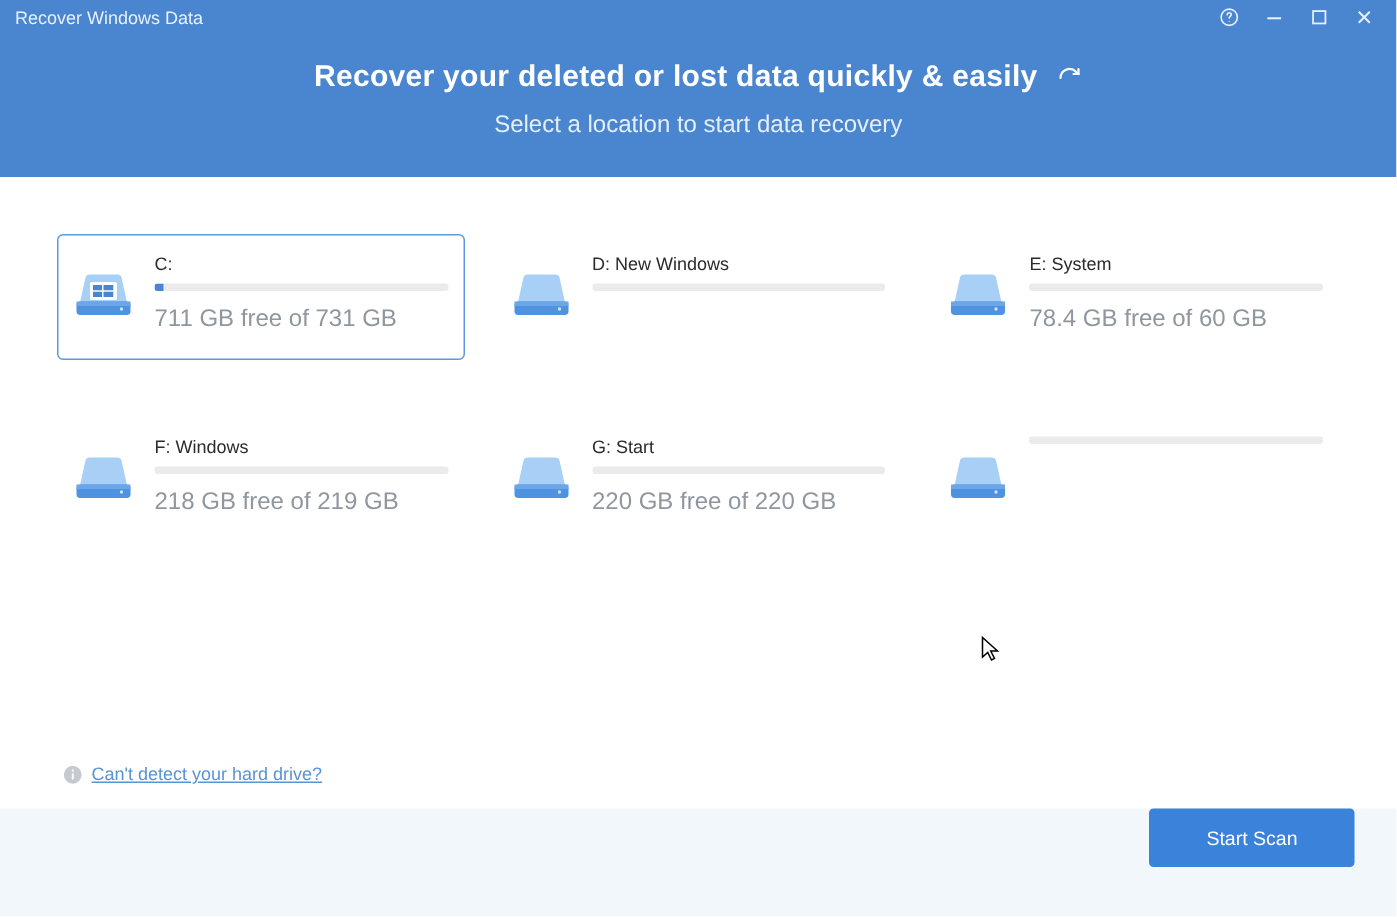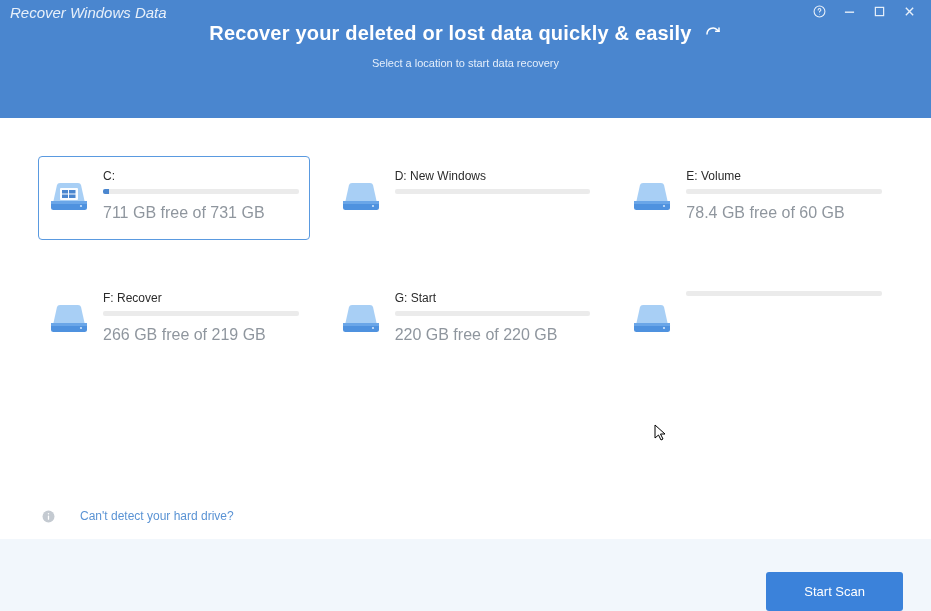--- a/index.html
+++ b/index.html
@@ -16,53 +16,53 @@
     background: #4a86cf;
     height: 118px;
     color: #fff;
     position: relative;
   }
   .titlebar {
     height: 22px;
     display: flex;
     align-items: center;
     padding: 0 8px;
-    font-size: 15px;
-    font-style: italic;
+    font-size: 12px;
   }
   .titlebar-title { flex: 1; color: #e8f0fa; font-weight: 400; padding-top: 2px; padding-left: 2px;}
   .titlebar-ctrls { display: flex; gap: 2px; align-items: center; }
   .tb-btn {
     width: 28px; height: 22px;
     display: flex; align-items: center; justify-content: center;
     color: #e8f0fa;
     cursor: pointer;
   }
   .tb-btn svg { width: 11px; height: 11px; }
   .help-btn svg { width: 13px; height: 13px; }
   .headline {
     display: flex;
     align-items: center;
     justify-content: center;
     gap: 12px;
+    margin-top: 18px;
   }
   .headline-text {
     font-size: 20px;
     font-weight: 600;
     color: #fff;
     letter-spacing: 0.2px;
   }
   .refresh-icon {
     width: 18px; height: 18px;
     cursor: pointer;
     display:flex;align-items:center;justify-content:center;
   }
   .subtitle {
     text-align: center;
-    font-size: 11px;
+    font-size: 16px;
     color: #e4eefb;
     margin-top: 12px;
   }
   .content {
     padding: 38px 38px 0 38px;
   }
   .drives {
     display: grid;
     grid-template-columns: repeat(3, 1fr);
     gap: 38px 20px;
@@ -115,30 +115,30 @@
     align-items: center;
     gap: 6px;
     font-size: 12px;
   }
   .info-icon {
     width: 13px; height: 13px;
     fill: #b8bfc7;
   }
   .detect-link {
     color: #5a93d4;
-    cursor: pointer;
-    margin-left: 19px;
+    text-decoration: underline;
+    cursor: pointer;
   }
   .footer {
     position: absolute;
     left: 0; right: 0; bottom: 0;
     height: 72px;
     background: #f2f7fc;
     display: flex;
-    align-items: flex-end;
+    align-items: flex-start;
     justify-content: flex-end;
     padding-right: 28px;
   }
   .scan-btn {
     background: #3b82da;
     color: #fff;
     border: none;
     font-size: 13px;
     padding: 12px 38px;
     border-radius: 3px;
@@ -235,41 +235,41 @@
       </div>
       <div class="drive">
     <div class="drive-icon"><svg viewBox="0 0 40 40" width="40" height="40">
     <path d="M4 30 L8 12 Q8.5 10 11 10 L29 10 Q31.5 10 32 12 L36 30 Z" fill="#a8cff5"></path>
     <rect x="2" y="28" width="36" height="9" rx="2.5" fill="#4f92df"></rect>
     <rect x="2" y="28" width="36" height="3" fill="#6aa6e8"></rect>
     <circle cx="32" cy="33" r="1.1" fill="#cfe4fb"></circle>
 
   </svg></div>
     <div class="drive-body">
-      <div class="drive-name">E: Volume</div>
+      <div class="drive-name">E: System</div>
       <div class="drive-bar">
             <div class="drive-bar-fill" style="width:0%"></div>
           </div>
       <div class="drive-free">78.4 GB free of 60 GB</div>
     </div>
       </div>
       <div class="drive">
     <div class="drive-icon"><svg viewBox="0 0 40 40" width="40" height="40">
     <path d="M4 30 L8 12 Q8.5 10 11 10 L29 10 Q31.5 10 32 12 L36 30 Z" fill="#a8cff5"></path>
     <rect x="2" y="28" width="36" height="9" rx="2.5" fill="#4f92df"></rect>
     <rect x="2" y="28" width="36" height="3" fill="#6aa6e8"></rect>
     <circle cx="32" cy="33" r="1.1" fill="#cfe4fb"></circle>
 
   </svg></div>
     <div class="drive-body">
-      <div class="drive-name">F: Recover</div>
-      <div class="drive-bar">
-            <div class="drive-bar-fill" style="width:0%"></div>
-          </div>
-      <div class="drive-free">266 GB free of 219 GB</div>
+      <div class="drive-name">F: Windows</div>
+      <div class="drive-bar">
+            <div class="drive-bar-fill" style="width:0%"></div>
+          </div>
+      <div class="drive-free">218 GB free of 219 GB</div>
     </div>
       </div>
       <div class="drive">
     <div class="drive-icon"><svg viewBox="0 0 40 40" width="40" height="40">
     <path d="M4 30 L8 12 Q8.5 10 11 10 L29 10 Q31.5 10 32 12 L36 30 Z" fill="#a8cff5"></path>
     <rect x="2" y="28" width="36" height="9" rx="2.5" fill="#4f92df"></rect>
     <rect x="2" y="28" width="36" height="3" fill="#6aa6e8"></rect>
     <circle cx="32" cy="33" r="1.1" fill="#cfe4fb"></circle>
 
   </svg></div>

